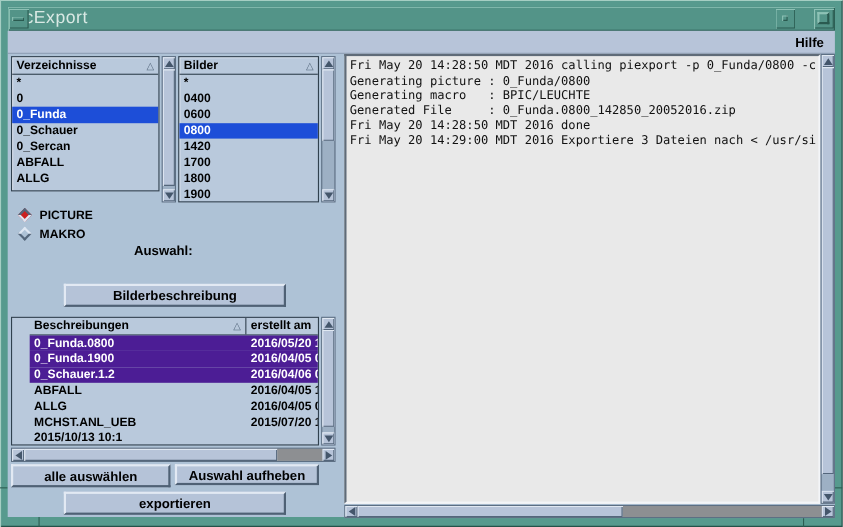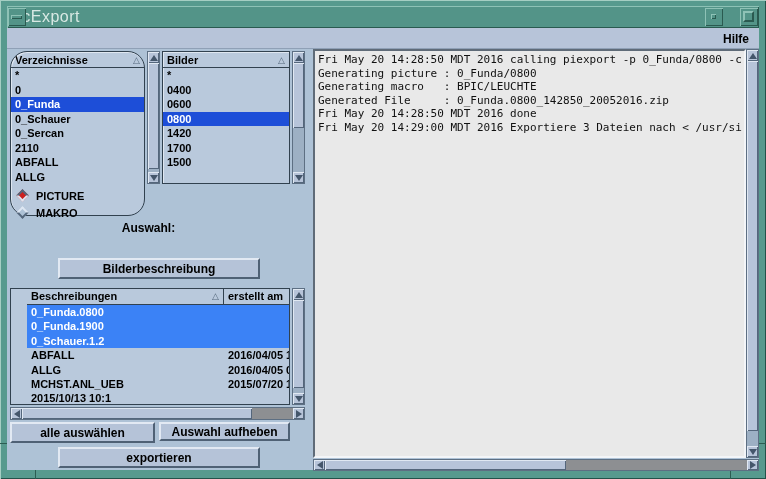--- a/index.html
+++ b/index.html
@@ -139,21 +139,21 @@
     position:absolute; background:#b9c9dc;
     border:1px solid #31414f;
     font-size:11px; font-weight:bold; color:#000; overflow:hidden;padding-left:16px;
   }
   .t-header { display:flex; height:16px; border-bottom:1px solid #31414f; }
   .t-hcell { line-height:15px; padding:0 4px; white-space:nowrap; overflow:hidden; }
   .t-hcell.c1 { width:197px; border-right:1px solid #31414f;
     display:flex; justify-content:space-between; align-items:center; }
   .t-hcell.c2 { flex:1; }
   .t-row { display:flex; height:14.4px; line-height:14.4px; }
-  .t-row.selected { background:#3b82f6; color:#fff;flex-direction:column; }
+  .t-row.selected { background:#4c1d95; color:#fff; }
   .t-cell { padding:0 4px; white-space:nowrap; overflow:hidden; }
   .t-cell.c1 { width:197px; }
   .t-cell.c2 { flex:1; }
 
   
   .logarea {
     position:absolute; left:306px; top:0; width:433px; height:409px;
     background:#e9e9e9;
     border:2px solid; border-color:#5f6b78 #f3f5f8 #f3f5f8 #5f6b78;
     overflow:hidden;
@@ -186,32 +186,31 @@
       <span class="glyph-box"></span>
     </div>
   </div>
 
   <div class="menubar">
     <span class="menu-item menu-help">Hilfe</span>
   </div>
 
   <div class="content">
 
-    <div class="listbox" style="left:3px; top:2px; width:135px; height:165px;border-radius:17px;">
+    <div class="listbox" style="left:3px; top:2px; width:135px; height:123px;">
       <div class="list-header">
         <span>Verzeichnisse</span>
         <span class="sort-tri">△</span>
       </div>
       <div id="dir-items">
           <div class="list-item">*</div>
           <div class="list-item">0</div>
           <div class="list-item selected">0_Funda</div>
           <div class="list-item">0_Schauer</div>
           <div class="list-item">0_Sercan</div>
-          <div class="list-item">2110</div>
           <div class="list-item">ABFALL</div>
           <div class="list-item">ALLG</div>
         </div>
     </div>
     <div class="vscroll" style="left:140px; top:2px; width:13px; height:133px;">
       <div class="sb-btn">
           <i class="arr up"></i>
         </div>
       <div class="sb-trough">
         <div class="sb-thumb" style="top:0; height:97%;"></div>
@@ -226,21 +225,22 @@
         <span>Bilder</span>
         <span class="sort-tri">△</span>
       </div>
       <div id="pic-items">
           <div class="list-item">*</div>
           <div class="list-item">0400</div>
           <div class="list-item">0600</div>
           <div class="list-item selected">0800</div>
           <div class="list-item">1420</div>
           <div class="list-item">1700</div>
-          <div class="list-item">1500</div>
+          <div class="list-item">1800</div>
+          <div class="list-item">1900</div>
         </div>
     </div>
     <div class="vscroll" style="left:285px; top:2px; width:13px; height:133px;">
       <div class="sb-btn">
           <i class="arr up"></i>
         </div>
       <div class="sb-trough">
         <div class="sb-thumb" style="top:0; height:60%;"></div>
       </div>
       <div class="sb-btn">

